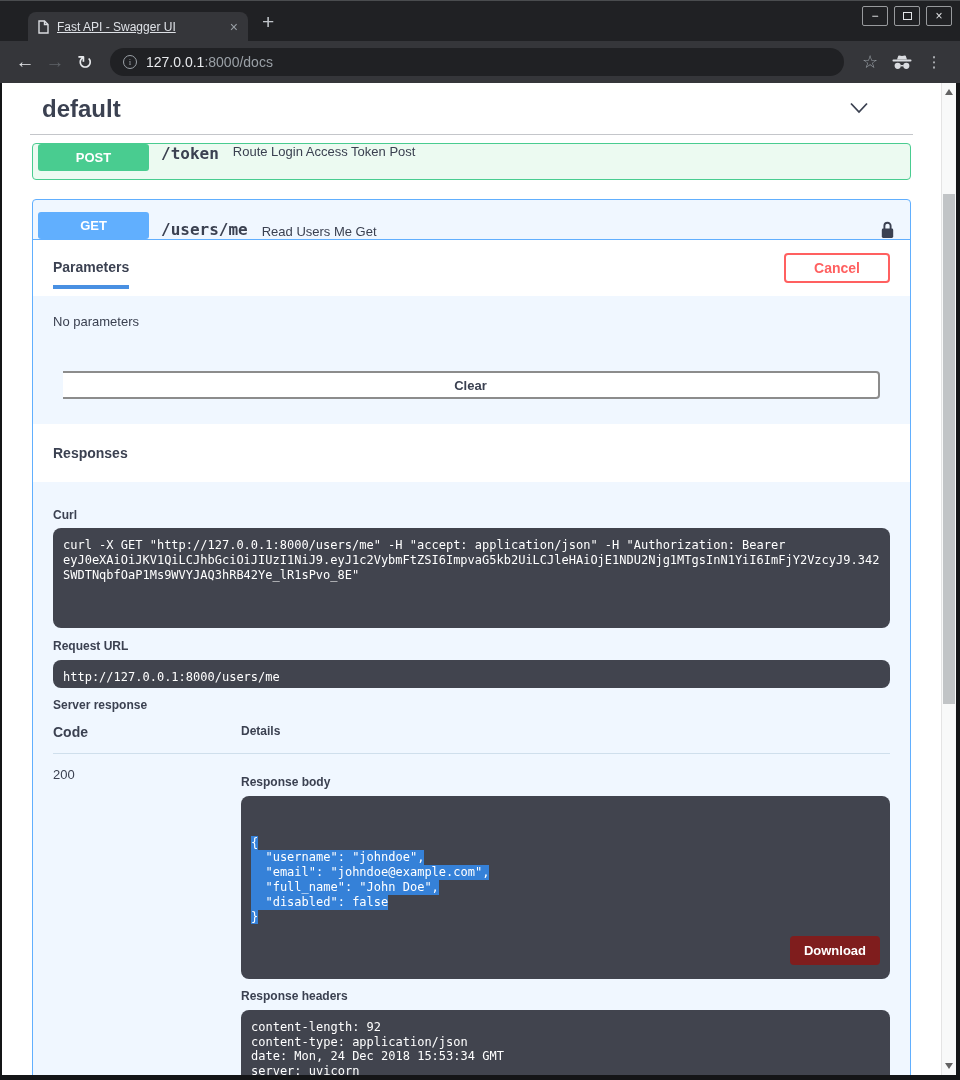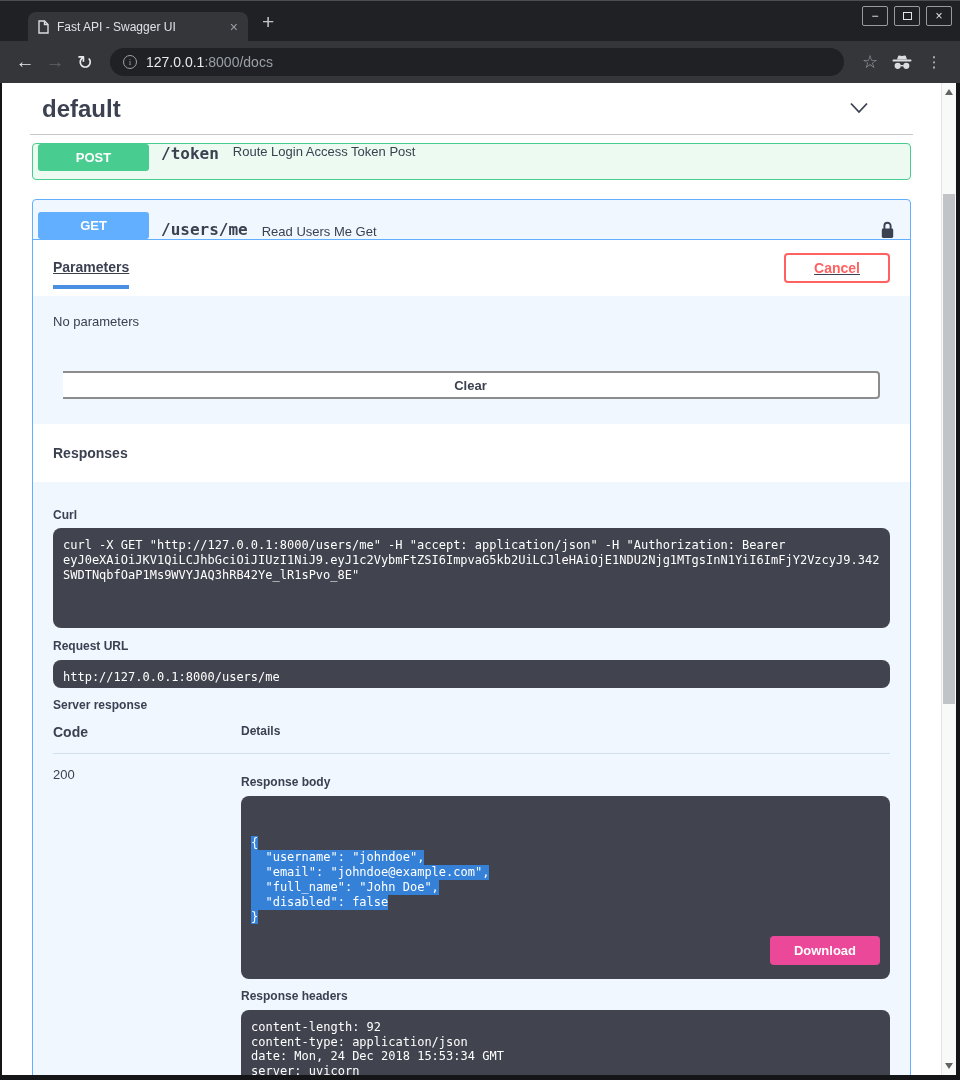--- a/index.html
+++ b/index.html
@@ -4,21 +4,21 @@
 <style>
   * { box-sizing: border-box; margin: 0; padding: 0; }
   html, body { width: 960px; height: 1080px; overflow: hidden; }
   body { background: #202124; font-family: "Liberation Sans", sans-serif; }
 
   .window { width: 960px; height: 1080px; display: flex; flex-direction: column; background: #202124; border-top: 1px solid #4a4c4f; }
 
   
   .tabstrip { height: 40px; position: relative; background: #202124; flex: none; }
   .tab { position: absolute; left: 28px; top: 11px; width: 220px; height: 29px; background: #35363a; border-radius: 8px 8px 0 0; display: flex; align-items: center; padding: 0 10px; gap: 8px; }
-  .tab-title { color: #dee1e6; font-size: 12px; flex: 1; white-space: nowrap; overflow: hidden; }
+  .tab-title { color: #dee1e6; font-size: 12px; flex: 1; white-space: nowrap; overflow: hidden; text-decoration: underline; }
   .tab-close { color: #9aa0a6; font-size: 14px; line-height: 14px; cursor: default; }
   .new-tab { position: absolute; left: 262px; top: 9px; color: #c0c4c9; font-size: 21px; font-weight: normal; }
   .win-controls { position: absolute; right: 8px; top: 5px; display: flex; gap: 6px; }
   .win-btn { width: 26px; height: 20px; border: 1px solid #989a9d; border-radius: 2px; color: #e3e5e8; display: flex; align-items: center; justify-content: center; font-size: 12px; line-height: 12px; }
   .max-glyph { width: 9px; height: 8px; border: 1px solid #e3e5e8; display: block; }
 
   
   .toolbar { height: 42px; background: #35363a; display: flex; align-items: center; padding: 0 10px; flex: none; }
   .nav-icon { width: 30px; text-align: center; font-size: 19px; color: #e8eaed; flex: none; }
   .nav-icon.disabled { color: #5f6368; }
@@ -51,21 +51,21 @@
   .opblock-get { margin-top: 19px; border: 1px solid #61affe; background: #f0f7ff; }
   .opblock-head { height: 40px; display: flex; align-items: flex-end; }
   .opblock-get .opblock-head { border-bottom: 1px solid #61affe; }
   .method-pill { min-width: 111px; text-align: center; padding: 6px 0; border-radius: 3px; margin-left: 5px; color: #fff; font-weight: bold; font-size: 13px; flex: none; }
   .pill-post { background: #49cc90; }
   .pill-get { background: #61affe; }
   .op-path { font-family: "DejaVu Sans Mono", monospace; font-weight: bold; font-size: 16px; color: #3b4151; margin-left: 12px; }
   .op-summary { font-size: 13px; color: #3b4151; margin-left: 14px; }
   .lock-wrap { margin-left: auto; margin-right: 16px; display: flex; align-items: center; }
 
-  .params-bar { background: #fff; height: 56px; display: flex; align-items: center; padding: 0 20px; text-decoration: underline; }
+  .params-bar { background: #fff; height: 56px; display: flex; align-items: center; padding: 0 20px; }
   .tab-label { font-size: 14px; font-weight: bold; color: #3b4151; border-bottom: 4px solid #4990e2; padding-bottom: 10px; margin-top: 12px; }
   .cancel-btn { margin-left: auto; border: 2px solid #ff6060; color: #ff6060; font-weight: bold; font-size: 14px; padding: 5px 28px; border-radius: 4px; background: #fff; }
 
   .no-params { padding: 18px 20px 0; font-size: 13px; color: #3b4151; }
   .execute-row { display: flex; margin: 42px 30px 0; height: 28px; }
   .execute-btn { flex: 1; background: #4990e2; color: #fff; font-weight: bold; font-size: 13px; border: none; border-radius: 4px 0 0 4px; }
   .clear-btn { flex: 1; background: #fff; color: #3b4151; font-weight: bold; font-size: 13px; border: 2px solid #8c8c8c; border-left: none; border-radius: 0 4px 4px 0; }
 
   .responses-band { background: #fff; height: 58px; margin-top: 25px; display: flex; align-items: center; padding: 0 20px; font-size: 14px; font-weight: bold; color: #3b4151; }
 
@@ -81,21 +81,21 @@
   .col-code { width: 188px; flex: none; }
   .col-details { flex: 1; min-width: 0; }
   .th-big { font-size: 14px; font-weight: bold; color: #3b4151; }
   .th-small { font-size: 12px; font-weight: bold; color: #3b4151; }
   .srv-row { display: flex; padding-top: 13px; }
   .status-code { font-size: 13px; color: #3b4151; }
   .respbody-label { margin-top: 8px; }
   .body-block { margin-top: 7px; position: relative; }
   .code-line { display: table; white-space: pre; }
   .highlighted .code-line { background: #3581d8; }
-  .download-btn { position: absolute; right: 10px; bottom: 14px; background: #ec4899; color: #fff; font-weight: bold; font-size: 13px; padding: 7px 24px; border-radius: 4px; border: none; font-family: "Liberation Sans", sans-serif; }
+  .download-btn { position: absolute; right: 10px; bottom: 14px; background: #7f1d1d; color: #fff; font-weight: bold; font-size: 13px; padding: 7px 14px; border-radius: 4px; border: none; font-family: "Liberation Sans", sans-serif; }
   .respheaders-label { margin-top: 10px; }
   .headers-block { margin-top: 7px; }
 </style>
 </head>
 <body>
 
 <div class="window">
 
   <div class="tabstrip">
     <div class="tab">

